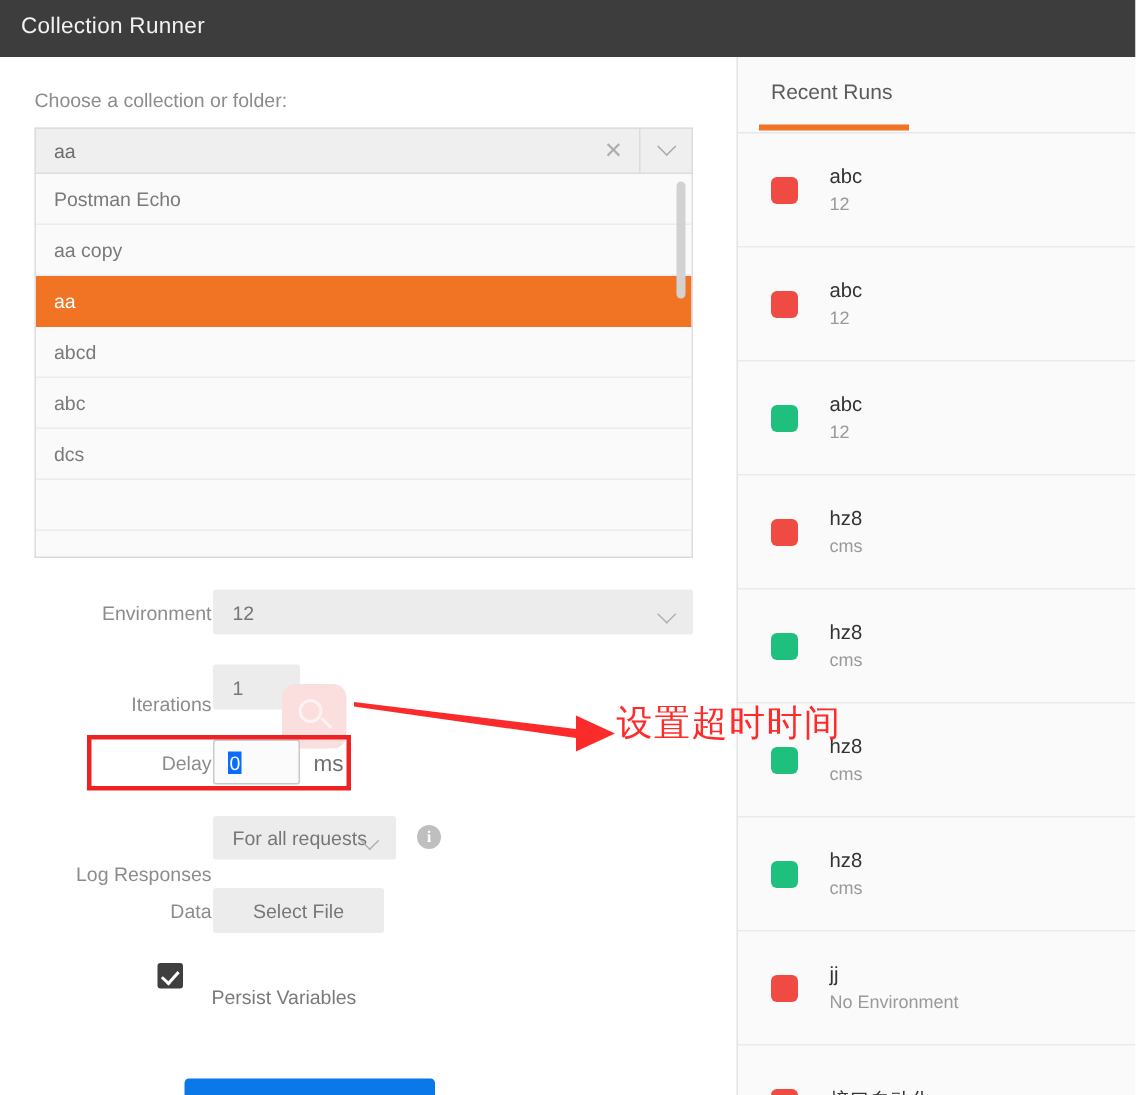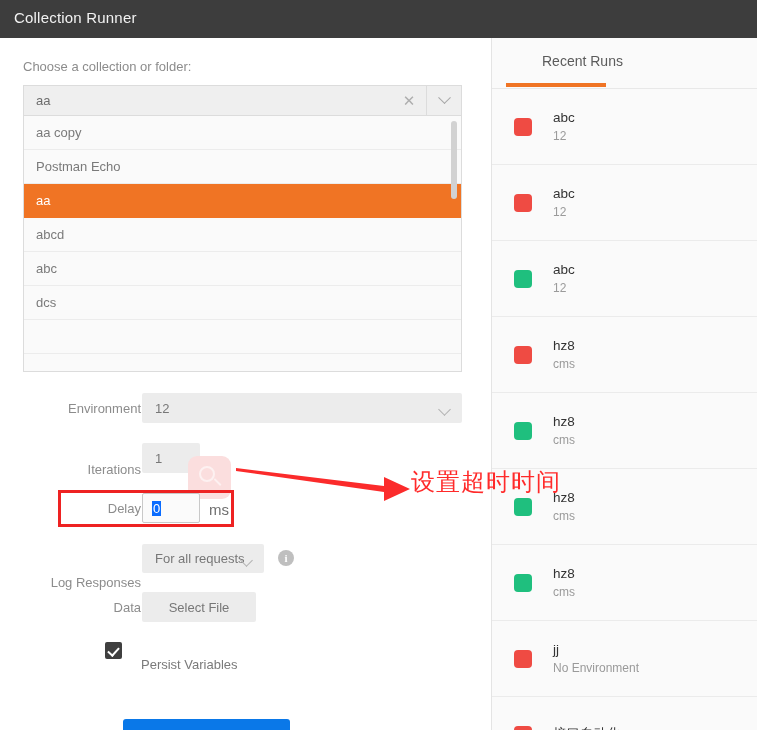--- a/index.html
+++ b/index.html
@@ -184,21 +184,20 @@
 
   
   .rightpane {
     position: absolute; left: 491px; top: 38px; width: 266px; height: 692px;
     background: #fafafa; border-left: 1px solid #e4e4e4;
   }
   .tabbar { position: relative; height: 51px; border-bottom: 1px solid #e8e8e8; }
   .tab {
     position: absolute; left: 22px; top: 15px; font-size: 14px; color: #5b5b5b;
     cursor: pointer;
-    margin-left: 28px;
   }
   .tab-underline {
     position: absolute; left: 14px; top: 45px; width: 100px; height: 4px;
     background: #f07424;
   }
   .runlist { position: relative; }
   .run-item {
     position: relative; height: 76px; border-bottom: 1px solid #ebebeb;
     display: flex; align-items: center; cursor: pointer;
   }
@@ -225,22 +224,22 @@
     <div class="combo">
       <div class="val">aa</div>
       <div class="clear">✕</div>
       <div class="divider"></div>
       <div class="chev">
           <span class="chevglyph"></span>
         </div>
     </div>
 
     <div class="dropdown">
+      <div class="dd-item">Postman Echo</div>
       <div class="dd-item">aa copy</div>
-      <div class="dd-item">Postman Echo</div>
       <div class="dd-item sel">aa</div>
       <div class="dd-item">abcd</div>
       <div class="dd-item">abc</div>
       <div class="dd-item">dcs</div>
       <div class="dd-item"></div>
       <div class="dd-scrolltrack"></div>
       <div class="dd-scrollthumb"></div>
     </div>
 
     <div class="rlabel env-label">Environment</div>

